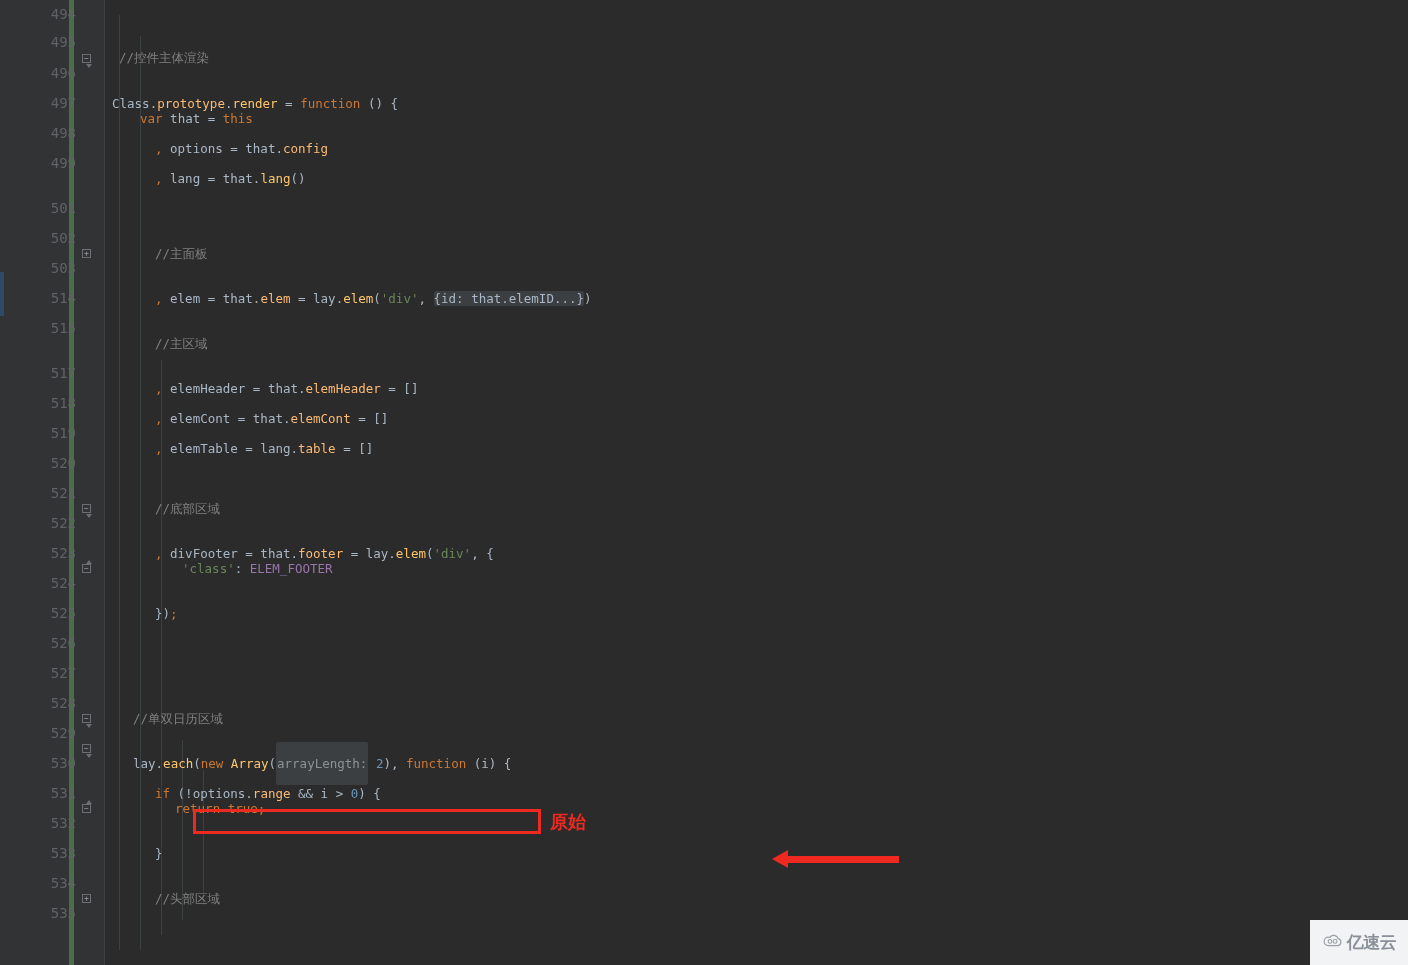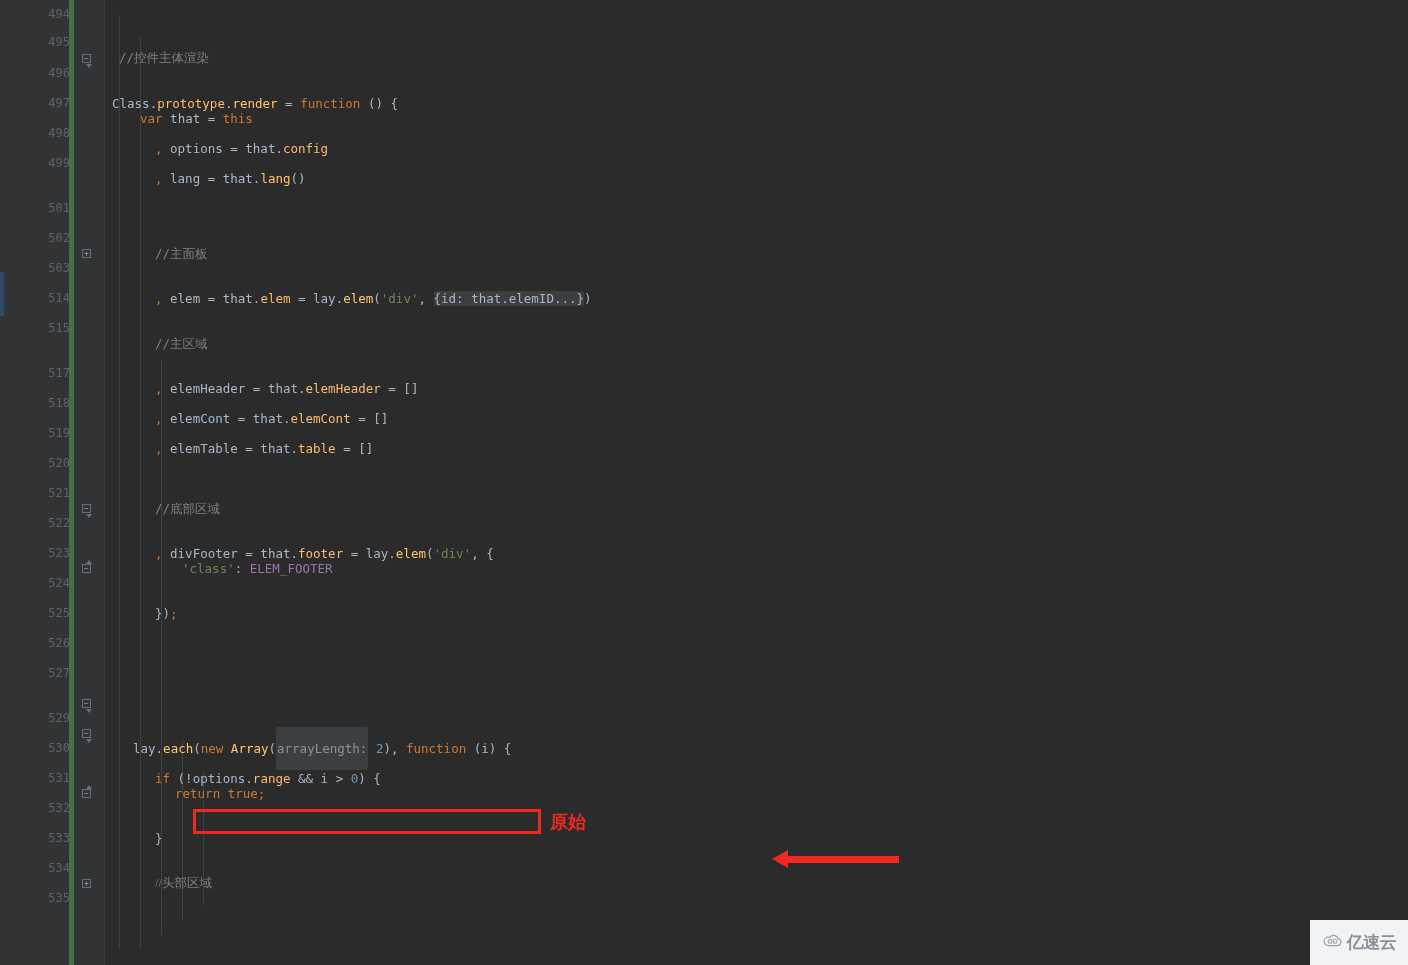--- a/index.html
+++ b/index.html
@@ -53,24 +53,24 @@
   
   .rows { position: absolute; left: 0; top: 0; width: 1408px; }
   .row {
     position: relative;
     height: 15px;
     line-height: 15px;
     font-size: 12.5px;
     white-space: pre;
   }
   .lnum {
-    position: absolute; left: 12px; width: 58px;
+    position: absolute; left: 18px; width: 58px;
     text-align: right;
     color: #606366;
-    font-size: 12px;
+    font-size: 14px;
     font-family: "DejaVu Sans Mono", "Liberation Mono", monospace;
   }
   .code {
     position: absolute; left: 112px;
     color: #a9b7c6;
     font-size: 12.5px;
     white-space: pre;
     font-family: "DejaVu Sans Mono", "Liberation Mono", monospace;
   }
 
@@ -253,21 +253,21 @@
       <span class="code" style="left:155px;"><span class="kw">,</span><span class="pln"> elemHeader = that.</span><span class="fld">elemHeader</span><span class="pln"> = []</span></span>
     </div>
 
     <div class="row" style="top:201px;">
       <span class="lnum">518</span>
       <span class="code" style="left:155px;"><span class="kw">,</span><span class="pln"> elemCont = that.</span><span class="fld">elemCont</span><span class="pln"> = []</span></span>
     </div>
 
     <div class="row" style="top:216px;">
       <span class="lnum">519</span>
-      <span class="code" style="left:155px;"><span class="kw">,</span><span class="pln"> elemTable = that.</span><span class="fld">table</span><span class="pln"> = []</span></span>
+      <span class="code" style="left:155px;"><span class="kw">,</span><span class="pln"> elemTable = lang.</span><span class="fld">table</span><span class="pln"> = []</span></span>
     </div>
 
     <div class="row" style="top:231px;">
       <span class="lnum">520</span>
     </div>
 
     <div class="row" style="top:246px;">
       <span class="lnum">521</span>
       <span class="code" style="left:155px;"><span class="cmt">//底部区域</span></span>
     </div>
@@ -294,20 +294,24 @@
     </div>
 
     <div class="row" style="top:321px;">
       <span class="lnum">526</span>
     </div>
 
     <div class="row" style="top:336px;">
       <span class="lnum">527</span>
     </div>
 
+    <div class="row" style="top:351px;">
+      <span class="lnum">528</span>
+      <span class="code" style="left:133px;"><span class="cmt">//单双日历区域</span></span>
+    </div>
 
     <div class="row" style="top:366px;">
       <span class="lnum">529</span>
       <span class="fold fold-arrow-down">−</span>
       <span class="code" style="left:133px;"><span class="pln">lay.</span><span class="fn">each</span><span class="pln">(</span><span class="kw">new</span><span class="pln"> </span><span class="fn">Array</span><span class="pln">(</span><span class="param-hint">arrayLength:</span><span class="pln"> </span><span class="num">2</span><span class="pln">), </span><span class="kw">function</span><span class="pln"> (i) {</span></span>
     </div>
 
     <div class="row" style="top:381px;">
       <span class="lnum">530</span>
       <span class="fold fold-arrow-down">−</span>
@@ -324,21 +328,21 @@
       <span class="fold fold-arrow-up">−</span>
       <span class="code" style="left:155px;"><span class="pln">}</span></span>
     </div>
 
     <div class="row" style="top:426px;">
       <span class="lnum">533</span>
     </div>
 
     <div class="row" style="top:441px;">
       <span class="lnum">534</span>
-      <span class="code" style="left:155px;font-family:Liberation Serif, serif;"><span class="cmt">//头部区域</span></span>
+      <span class="code" style="left:155px;"><span class="cmt">//头部区域</span></span>
     </div>
 
     <div class="row" style="top:456px;">
       <span class="lnum">535</span>
       <span class="fold">+</span>
       
     </div>
 
     <div class="row" style="top:471px;">
       

